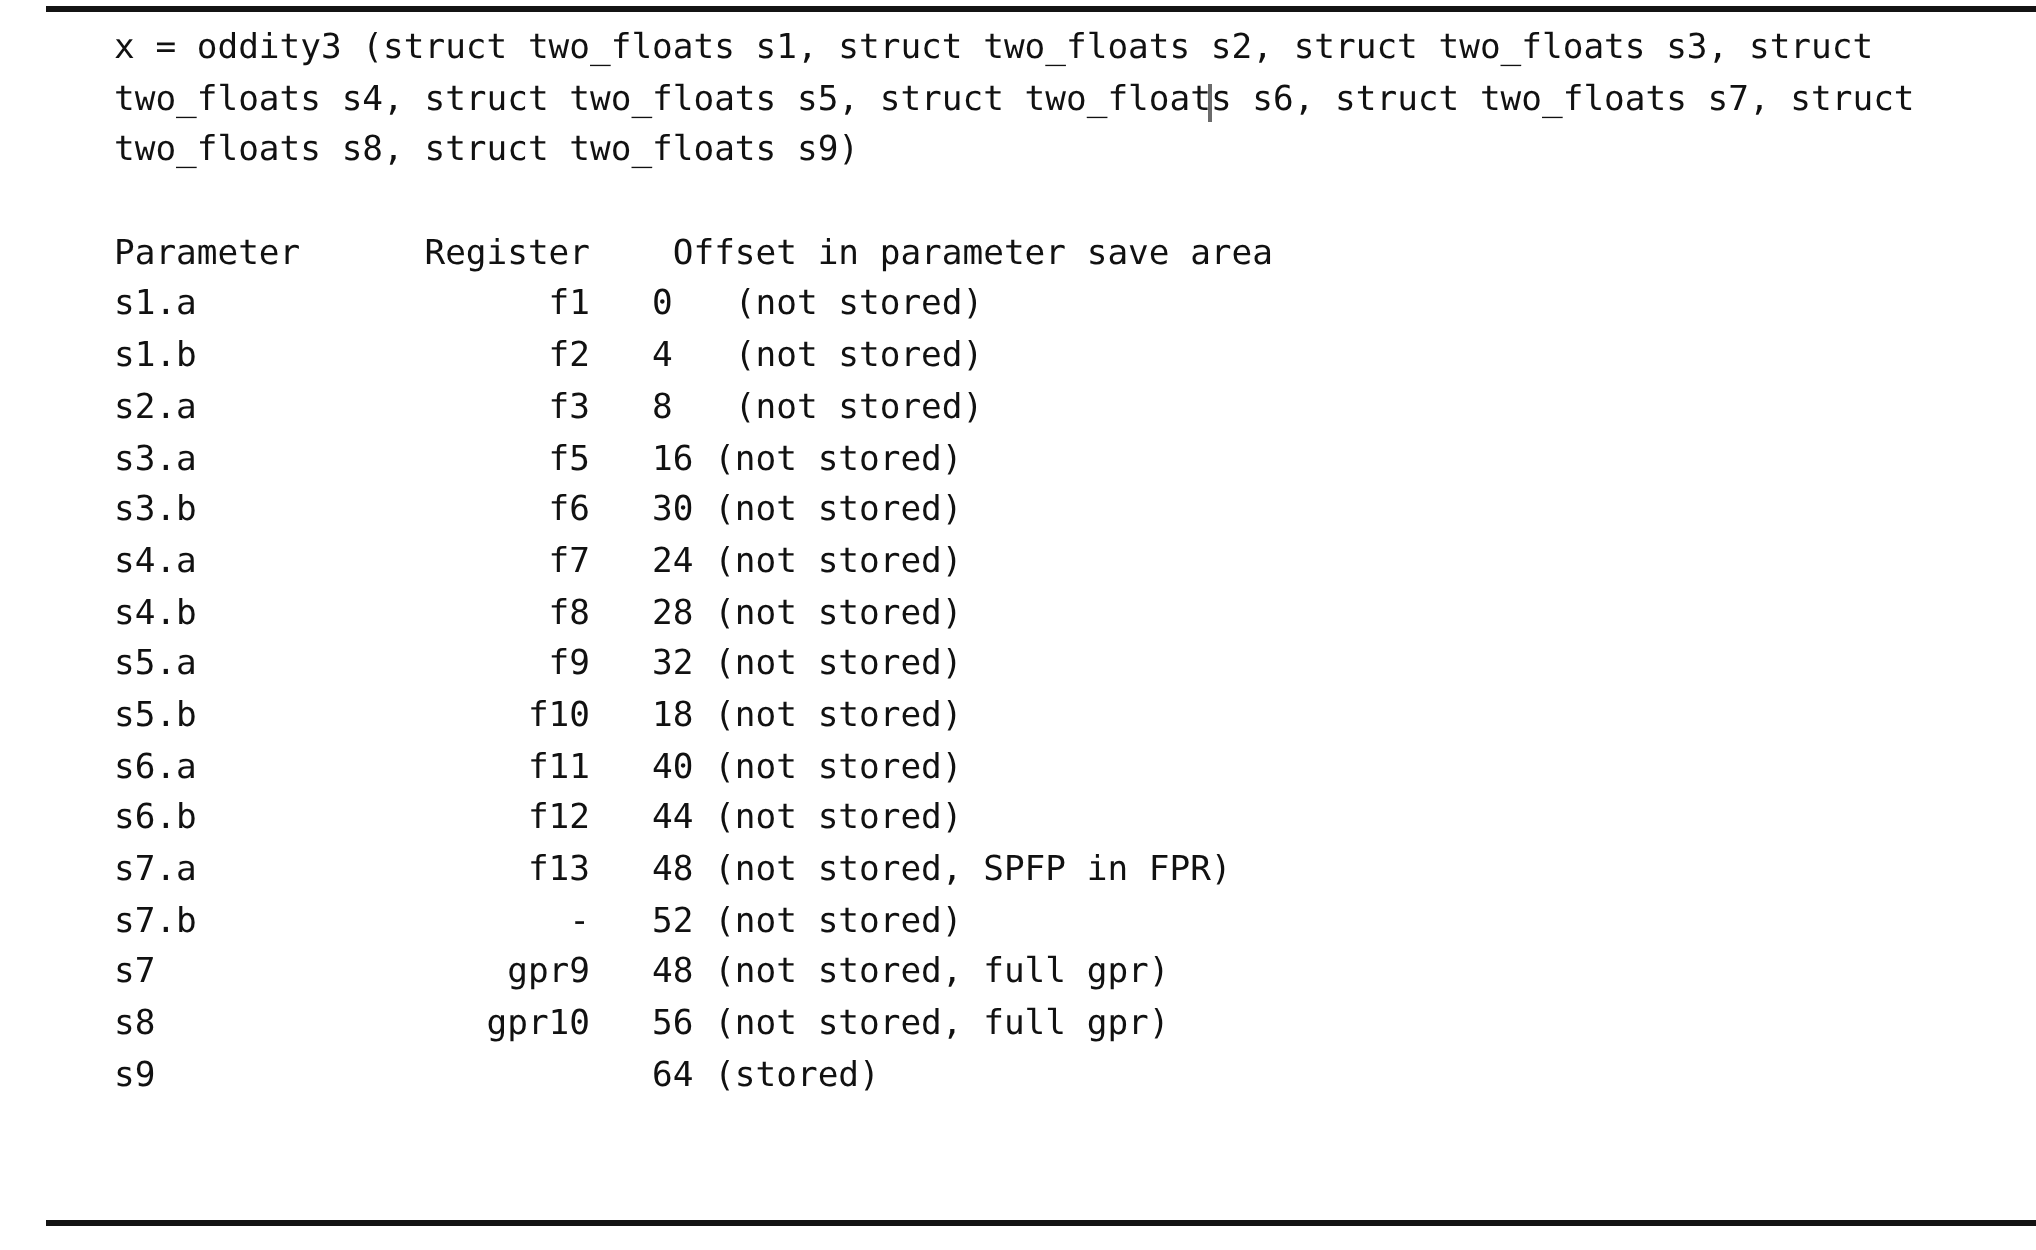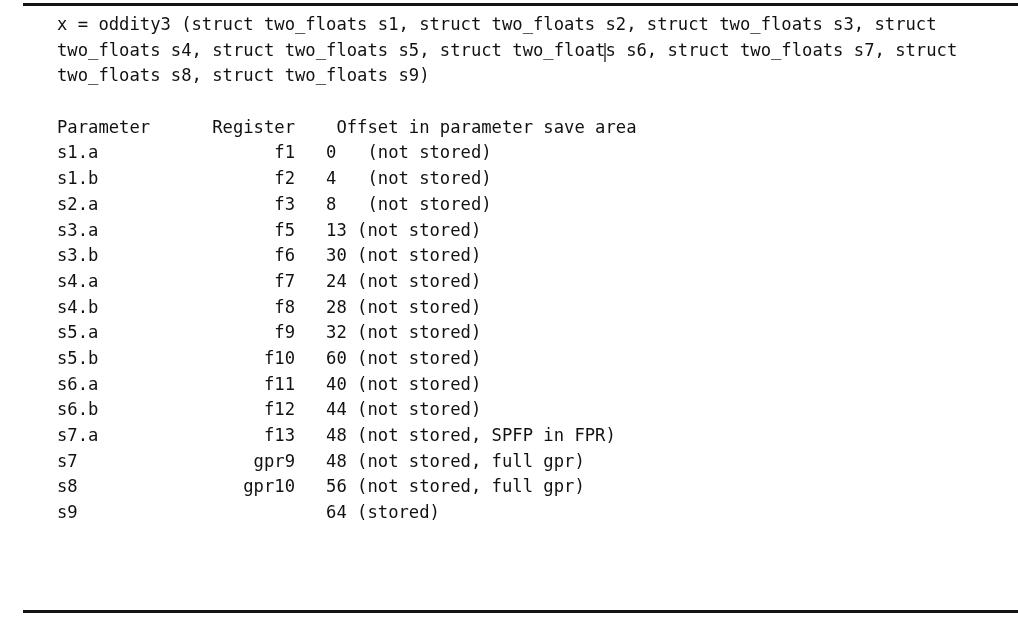--- a/index.html
+++ b/index.html
@@ -90,29 +90,30 @@
       <div class="code-line">two_floats s8, struct two_floats s9)</div>
     </div>
 
     <div class="code-line blank"></div>
 
     <div class="table-block">
       <div class="code-line">Parameter      Register    Offset in parameter save area</div>
       <div class="code-line">s1.a                 f1   0   (not stored)</div>
       <div class="code-line">s1.b                 f2   4   (not stored)</div>
       <div class="code-line">s2.a                 f3   8   (not stored)</div>
-      <div class="code-line">s3.a                 f5   13 (not stored)</div>
+      <div class="code-line">s3.a                 f5   16 (not stored)</div>
       <div class="code-line">s3.b                 f6   30 (not stored)</div>
       <div class="code-line">s4.a                 f7   24 (not stored)</div>
       <div class="code-line">s4.b                 f8   28 (not stored)</div>
       <div class="code-line">s5.a                 f9   32 (not stored)</div>
-      <div class="code-line">s5.b                f10   60 (not stored)</div>
+      <div class="code-line">s5.b                f10   18 (not stored)</div>
       <div class="code-line">s6.a                f11   40 (not stored)</div>
       <div class="code-line">s6.b                f12   44 (not stored)</div>
       <div class="code-line">s7.a                f13   48 (not stored, SPFP in FPR)</div>
+      <div class="code-line">s7.b                  -   52 (not stored)</div>
       <div class="code-line">s7                 gpr9   48 (not stored, full gpr)</div>
       <div class="code-line">s8                gpr10   56 (not stored, full gpr)</div>
       <div class="code-line">s9                        64 (stored)</div>
     </div>
 
   </div>
 
   <div class="rule rule-bottom"></div>
 
 </div>

